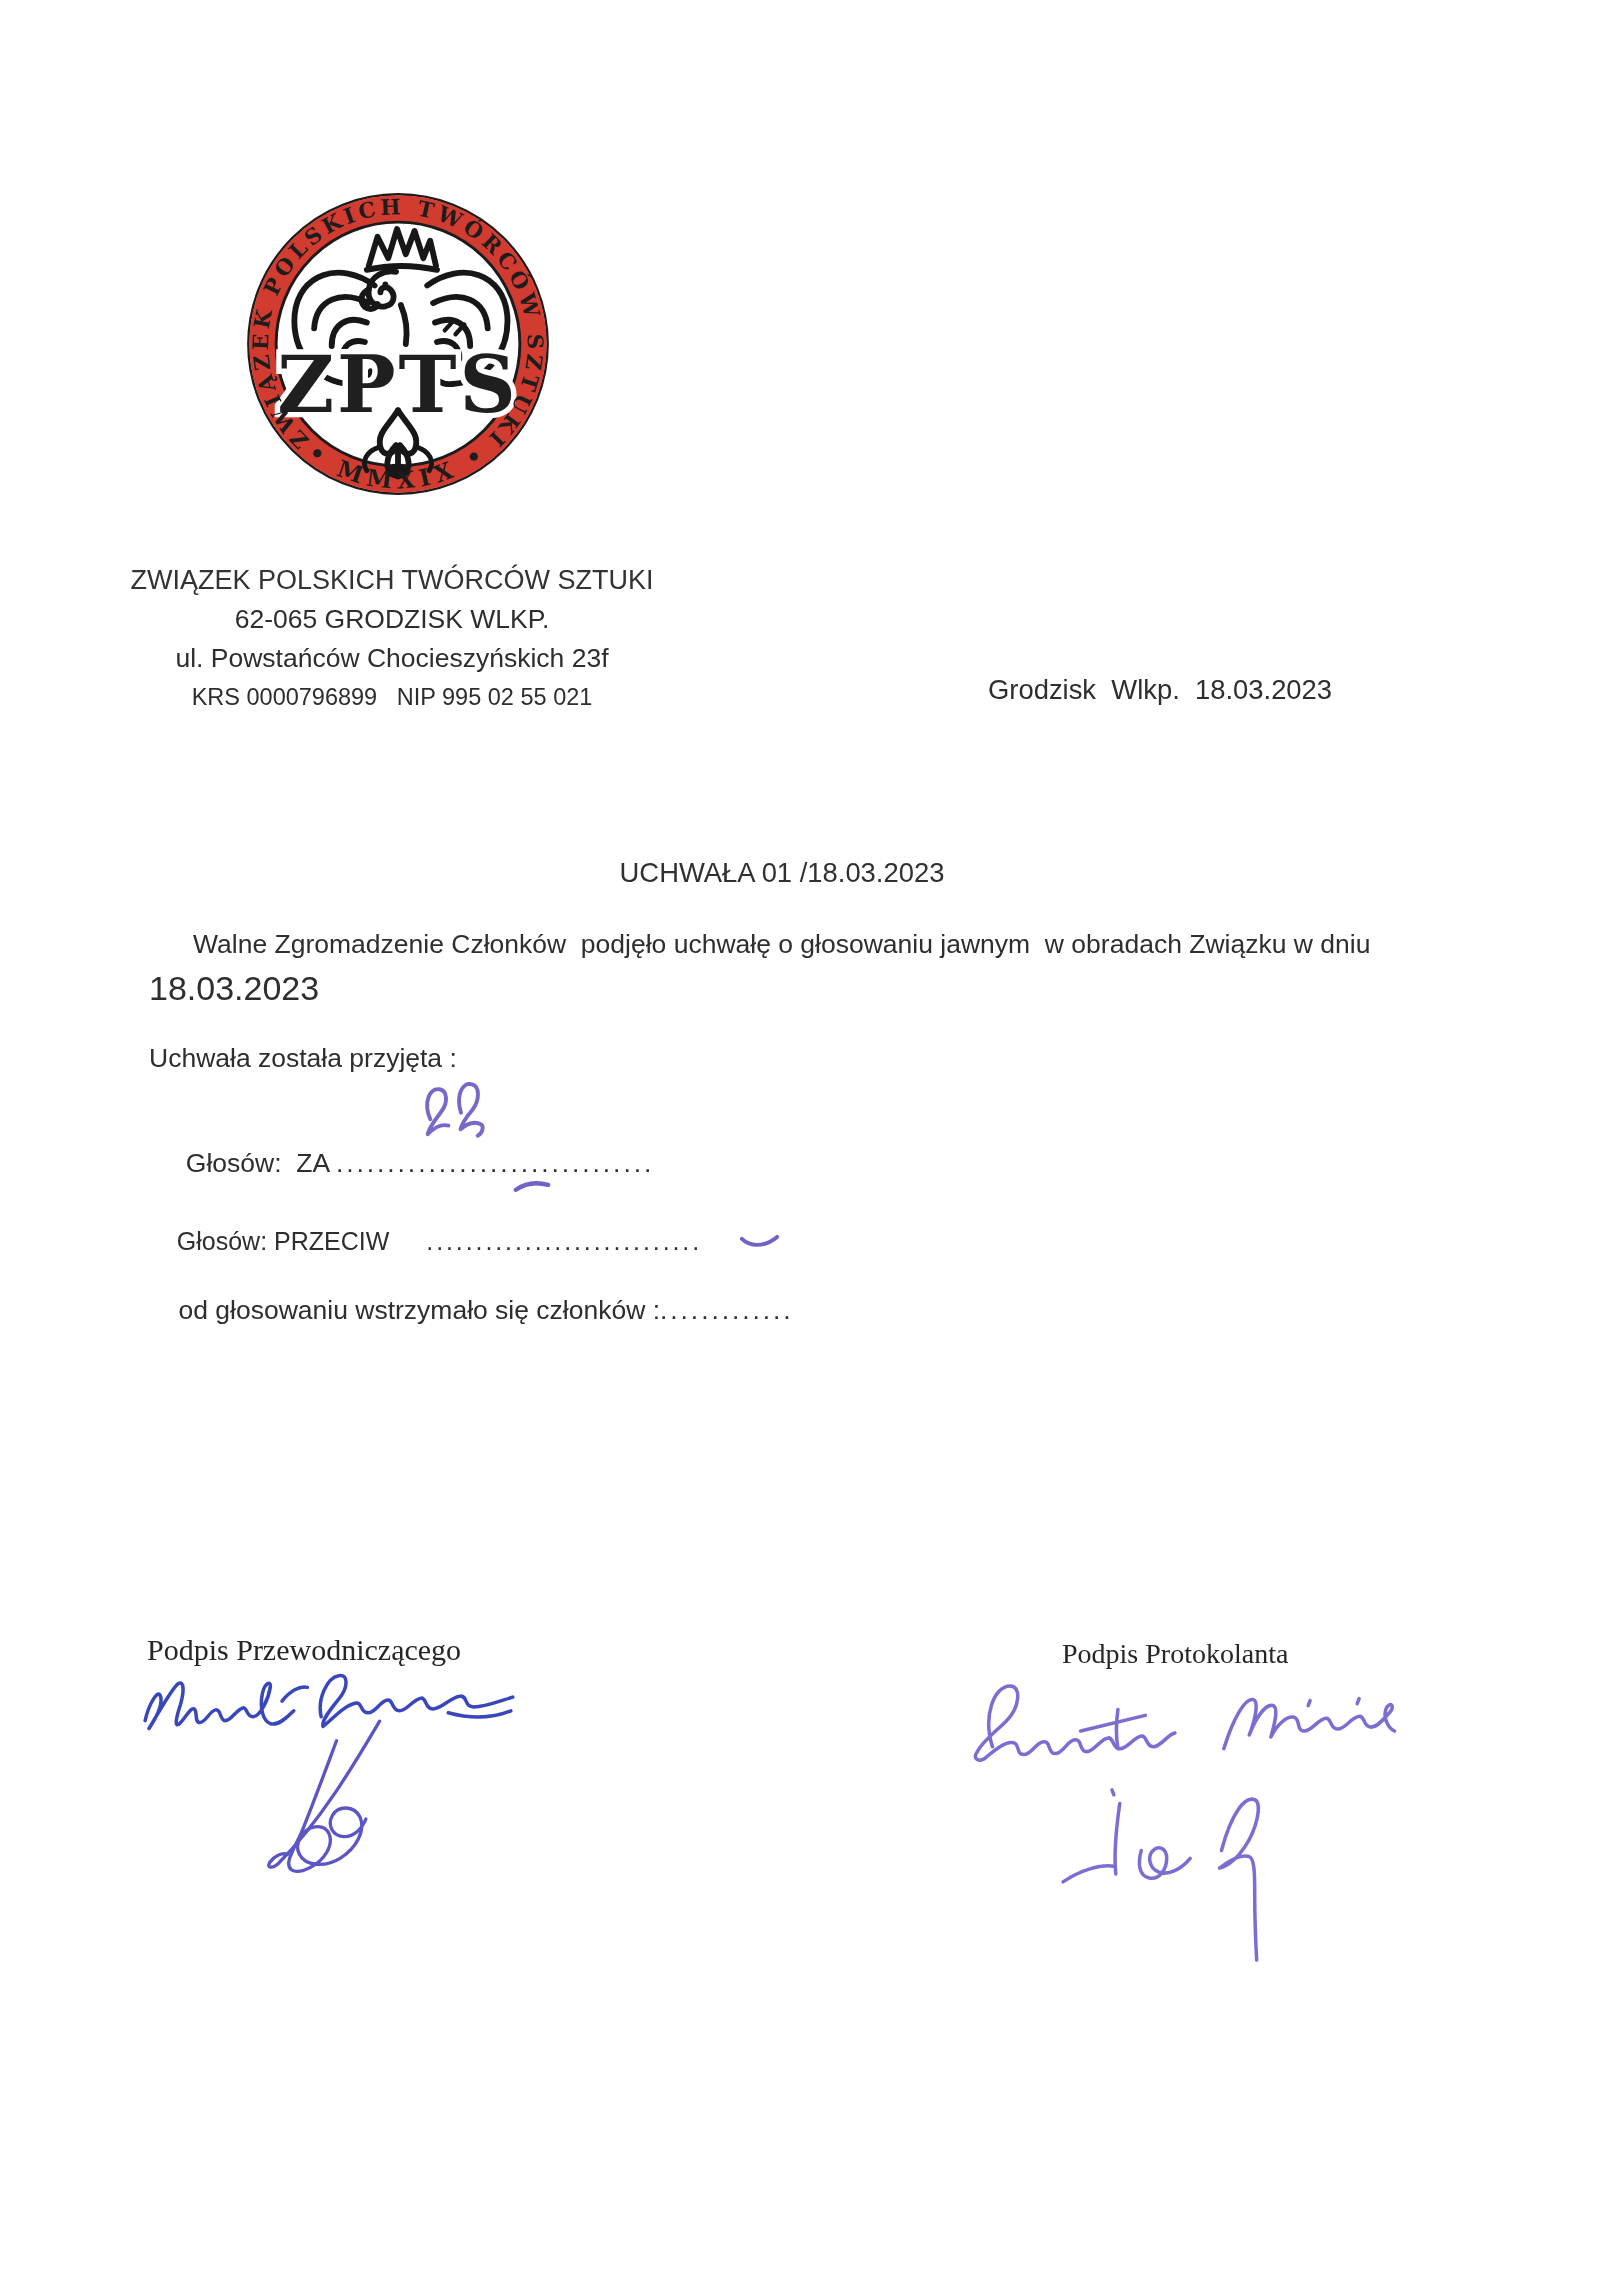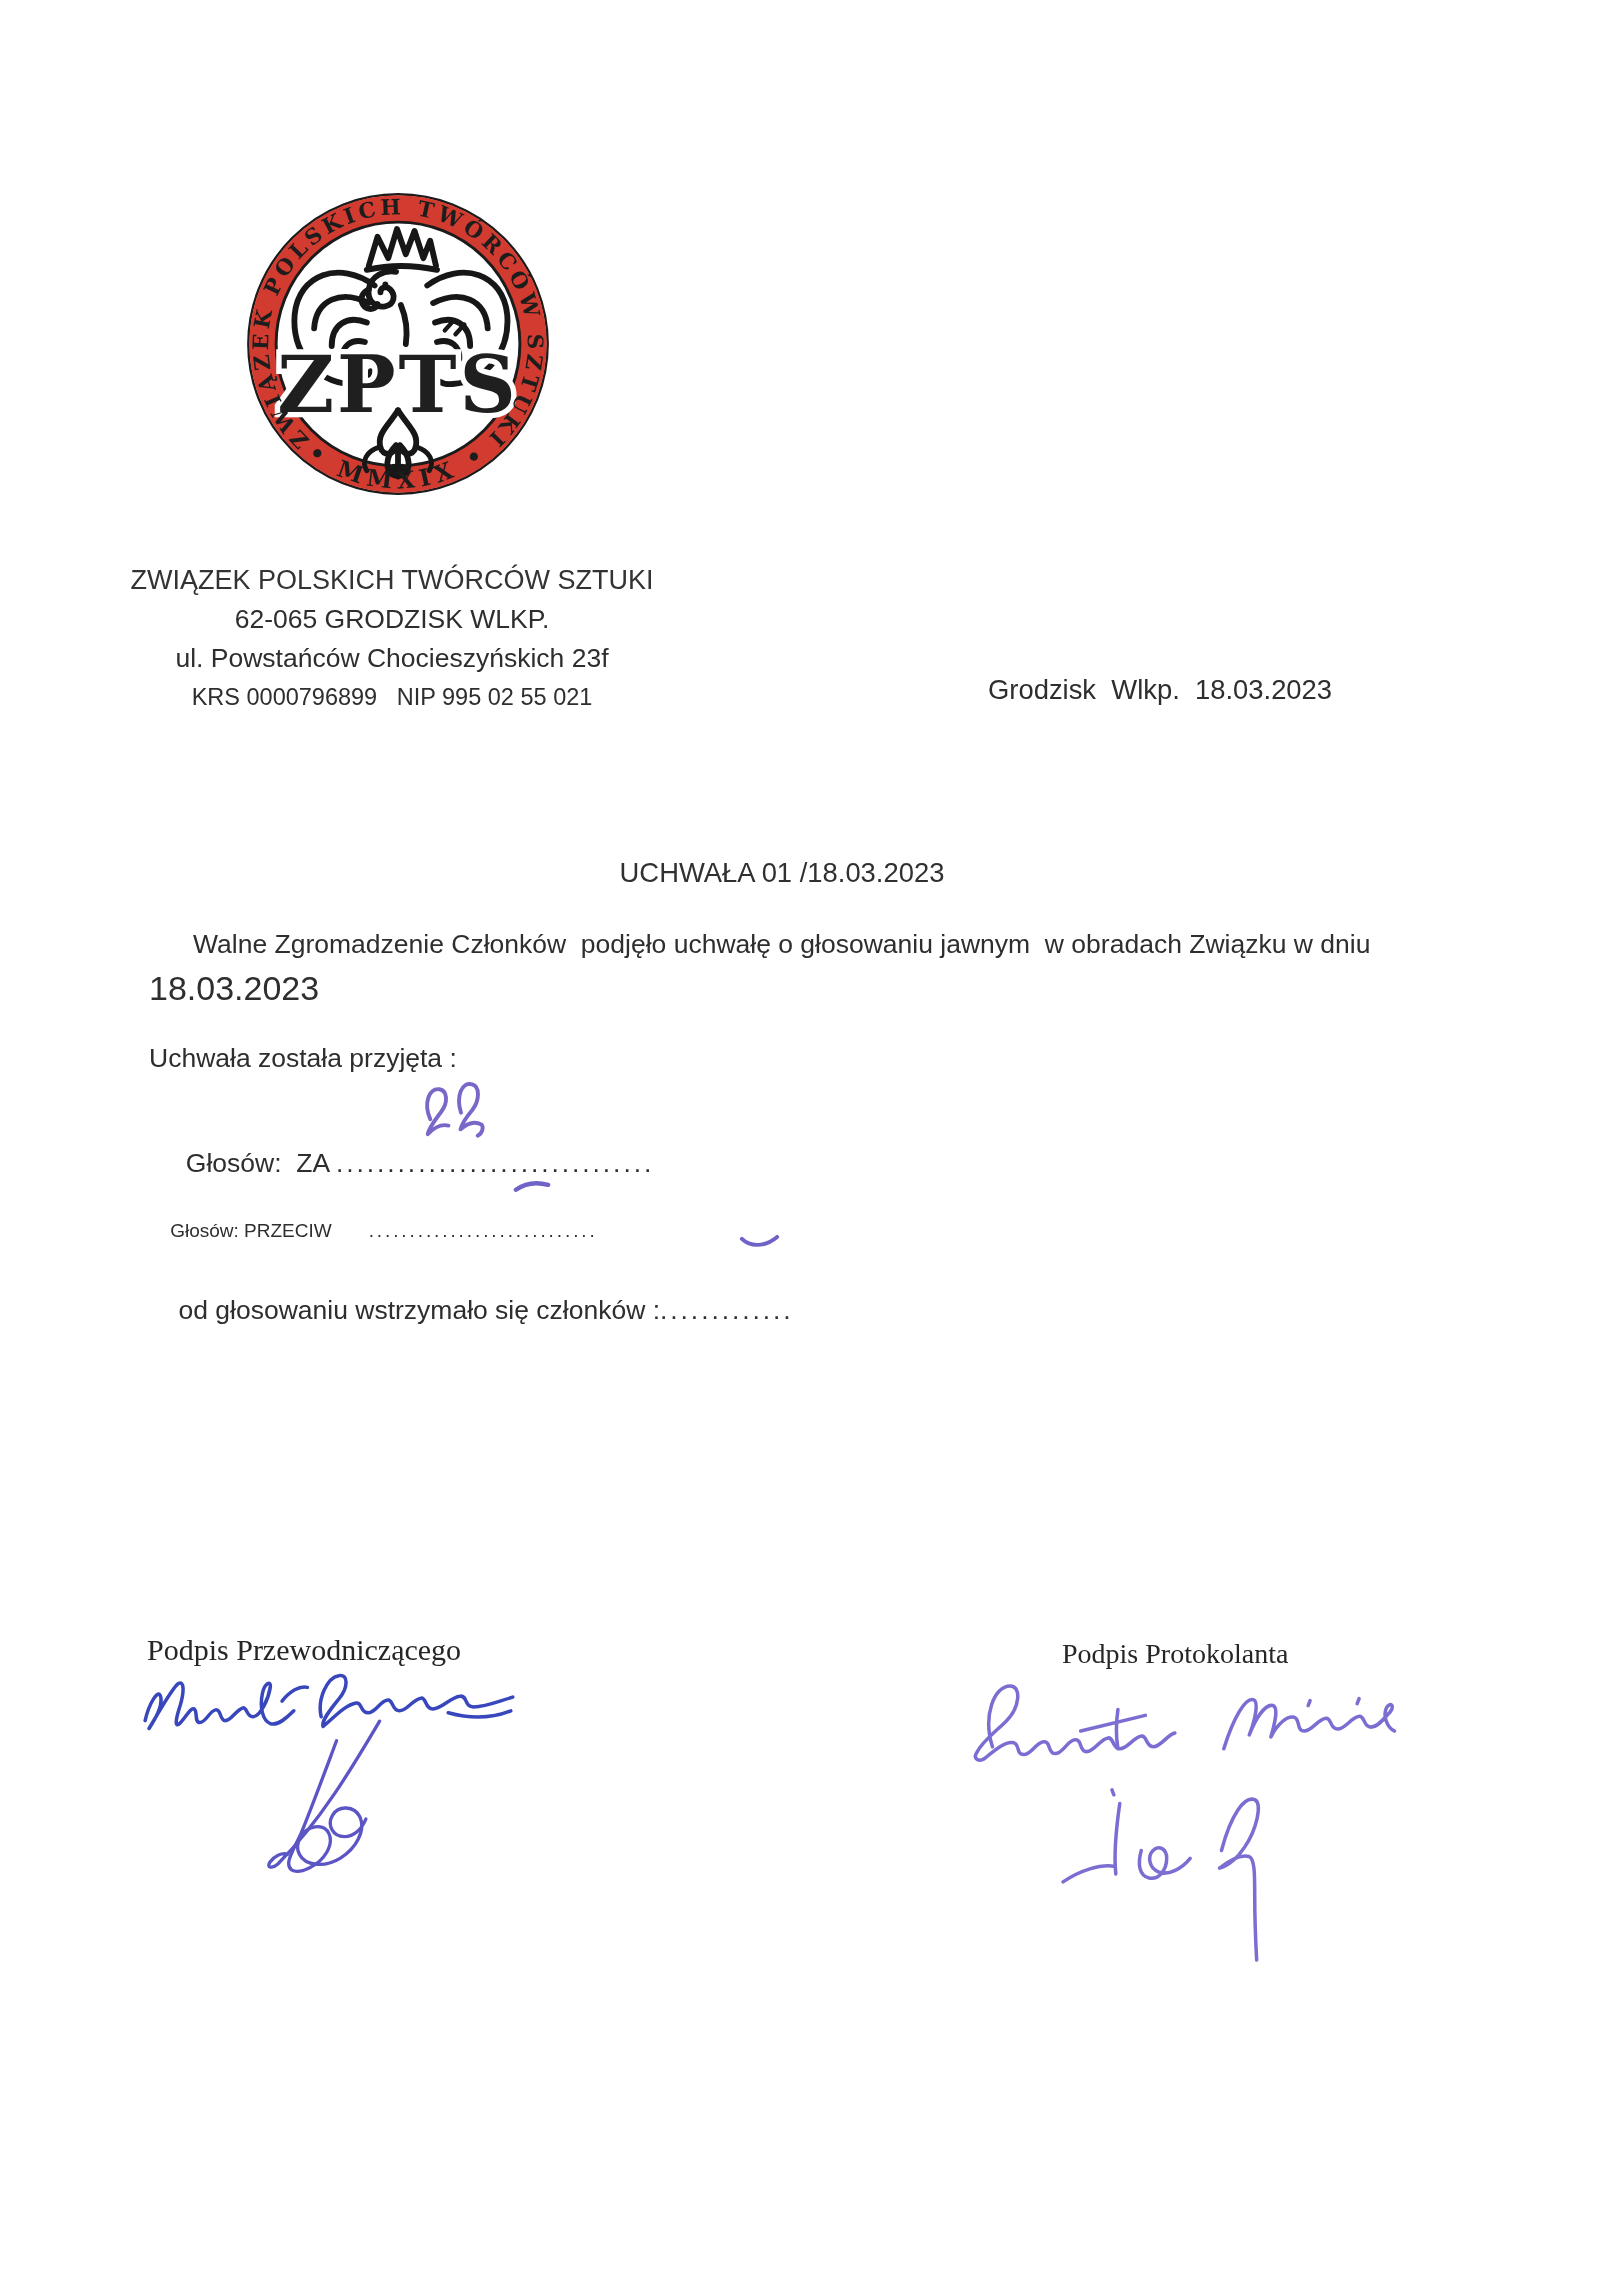--- a/index.html
+++ b/index.html
@@ -84,21 +84,21 @@
     <span> Głosów:  ZA </span><span class="dots">...............................</span>
   </div>
 
   <svg class="abs" role="img" style="left:416px;top:1078px;transform:rotate(-5deg);" width="74" height="65" viewBox="0 0 76 66" aria-label="22">
     <g class="ink" stroke="#7a67c8" stroke-width="4">
       <path d="M14,40 C8,22 16,8 26,10 C34,12 34,24 26,33 C20,40 12,48 10,55 C18,48 26,46 32,48"></path>
       <path d="M46,36 C42,18 50,4 60,8 C68,11 66,25 58,34 C52,40 46,47 44,53 C52,47 60,46 66,50 C68,53 66,59 61,61"></path>
     </g>
   </svg>
 
-  <div class="t" style="left:149px;top:1198px;font-size:19px;text-align:right;">
+  <div class="t" style="left:149px;top:1198px;font-size:25px;text-align:right;">
     <span>Głosów: PRZECIW</span><span class="dots" style="margin-left:37px;">............................</span>
   </div>
 
   <svg class="abs" style="left:512px;top:1178px;" width="41" height="17.6" viewBox="0 0 42 18">
     <path class="ink" stroke="#6f63c8" stroke-width="4.5" d="M4,12 C14,5 26,4 37,7"></path>
   </svg>
 
   <div class="t" style="left:149px;top:1264px;font-size:26.5px;">
     <span>od głosowaniu wstrzymało się członków :</span><span class="dots">.............</span>
   </div>

